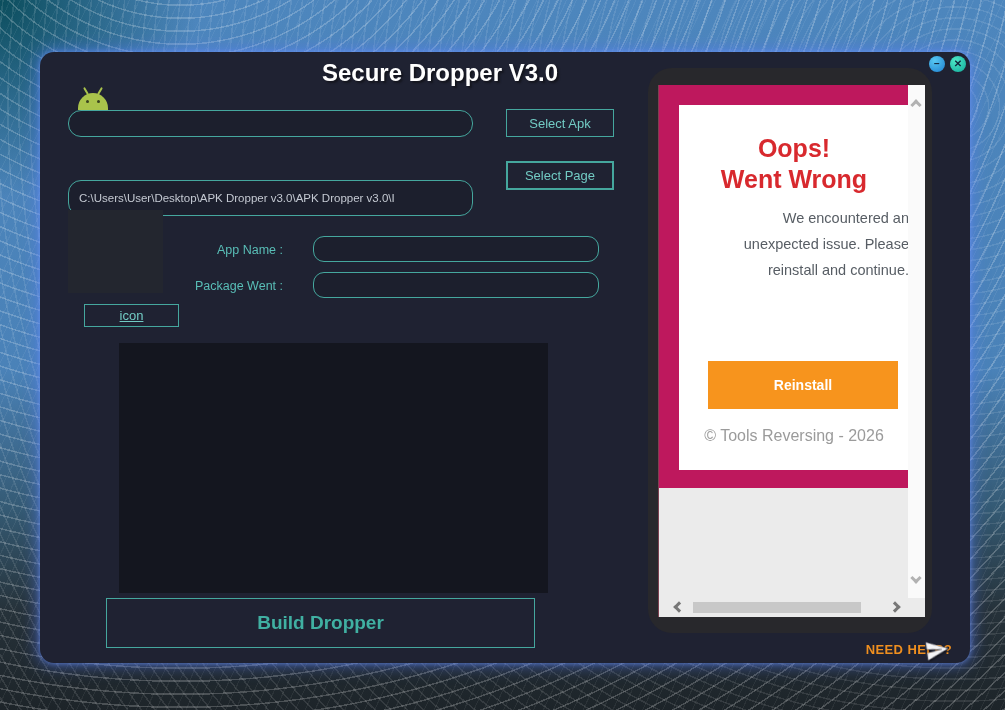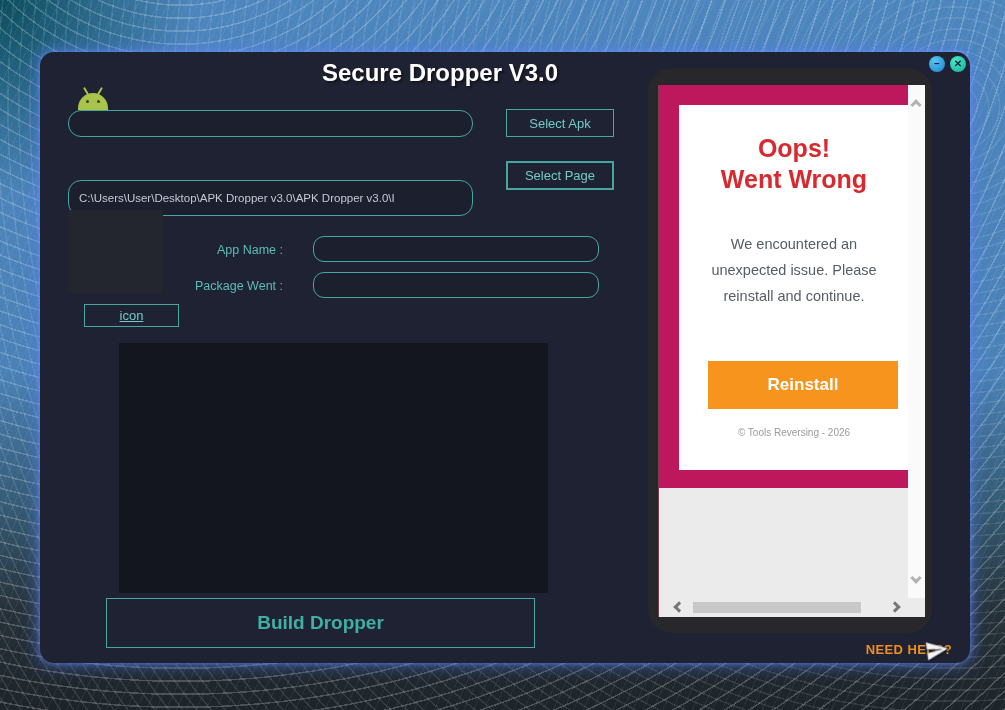--- a/index.html
+++ b/index.html
@@ -69,27 +69,27 @@
     position:absolute; left:608px; top:16px; width:284px; height:565px;
     background:#28282c; border-radius:24px;
   }
   .screen{
     position:absolute; left:10px; top:17px; width:267px; height:532px;
     background:#be185d; overflow:hidden; border-left:1px solid rgba(70,100,70,0.55);
   }
   .graybottom{ position:absolute; left:0; right:0; top:403px; bottom:0; background:#ebebeb; }
   .card{ position:absolute; left:20px; top:20px; width:230px; height:365px; background:#ffffff; }
   .oops{ margin-top:28px; text-align:center; color:#d8292e; font-size:25px; font-weight:bold; line-height:31px; }
-  .bodytext{ margin-top:36px; text-align:center; color:#575d64; font-size:14.5px; line-height:26px; }
+  .bodytext{ margin-top:10px; text-align:right; color:#575d64; font-size:14.5px; line-height:26px; }
   .reinstall{
     position:absolute; left:29px; top:256px; width:190px; height:48px;
-    background:#f7941d; color:#ffffff; border:none; font-size:17px; font-weight:bold;
+    background:#f7941d; color:#ffffff; border:none; font-size:14px; font-weight:bold;
     cursor:pointer; font-family:"Liberation Sans", sans-serif;
   }
-  .copyright{ position:absolute; left:0; width:100%; top:322px; text-align:center; color:#9b9b9b; font-size:10px; }
+  .copyright{ position:absolute; left:0; width:100%; top:322px; text-align:center; color:#9b9b9b; font-size:16px; }
   
   .vscroll{ position:absolute; right:0; top:0; width:17px; height:513px; background:#fafafa; }
   .hscroll{ position:absolute; left:0; bottom:0; height:19px; width:250px; }
   .hthumb{ position:absolute; left:34px; top:4px; width:168px; height:11px; background:#c8c8c8; cursor:grab; }
   .chev{ position:absolute; width:8px; height:8px; border-right:3px solid #777; border-bottom:3px solid #777; }
   .chev.up{ transform:rotate(-135deg); border-color:#b2b2b2; left:4px; top:16px; }
   .chev.down{ transform:rotate(45deg); border-color:#b2b2b2; left:4px; bottom:16px; }
   .chev.left{ transform:rotate(135deg); left:16px; top:5px; }
   .chev.right{ transform:rotate(-45deg); right:10px; top:5px; }
   

